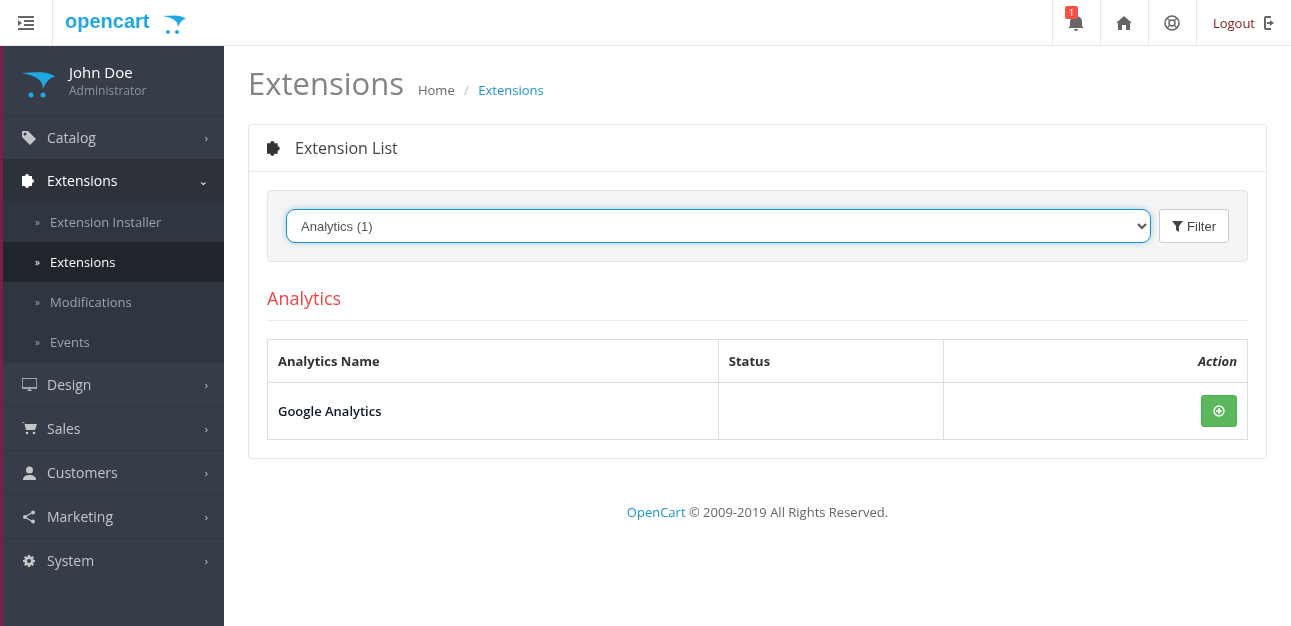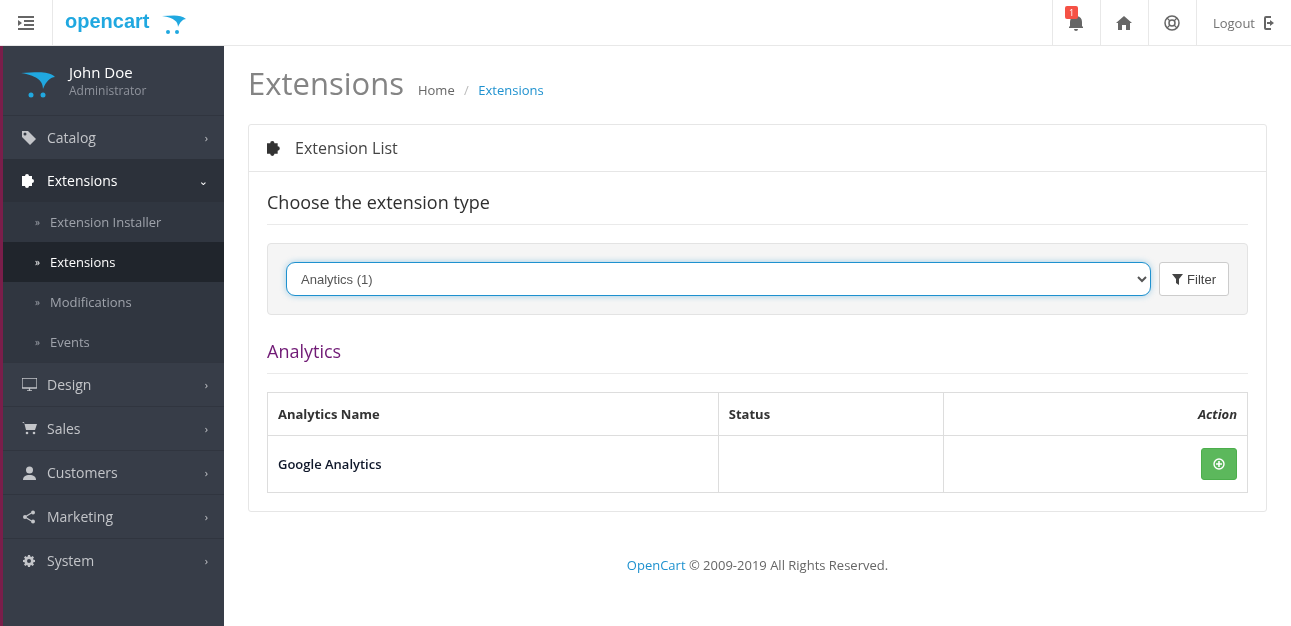--- a/index.html
+++ b/index.html
@@ -45,21 +45,21 @@
   cursor: pointer;
   color: #666;
   position: relative;
 }
 .header-logout {
   display: flex;
   align-items: center;
   padding: 0 16px;
   border-left: 1px solid #e8e8e8;
   cursor: pointer;
-  color: #737373;
+  color: #7f1d1d;
 }
 .header-logout span { margin-right: 6px; }
 .badge-alert {
   position: absolute;
   top: 6px;
   left: 12px;
   background: #f55145;
   color: #fff;
   font-size: 9px;
   line-height: 1;
@@ -214,21 +214,21 @@
   cursor: pointer;
   color: #444;
   font-size: 13px;
   display: flex;
   align-items: center;
   gap: 4px;
 }
 
 .section-title {
   font-size: 18px;
-  color: #701a75;
+  color: #ef4444;
   padding-bottom: 10px;
   border-bottom: 1px solid #eaeaea;
   margin-bottom: 18px;
 }
 
 table.ext-table {
   width: 100%;
   border-collapse: collapse;
   border: 1px solid #ddd;
 }
@@ -434,21 +434,20 @@
     <div class="panel">
       <div class="panel-heading">
         <span class="panel-heading-icon">
             <svg width="16" height="15" viewBox="0 0 15 14">
               <path fill="currentColor" d="M5 0a2 2 0 0 1 2 2H10v3a2 2 0 1 1 0 4v3H7a2 2 0 1 1-4 0H0V9a2 2 0 1 1 0-4V2h3a2 2 0 0 1 2-2z"></path>
             </svg>
           </span>
         <span>Extension List</span>
       </div>
       <div class="panel-body">
-        <div class="legend-title">Choose the extension type</div>
         <div class="filter-well">
           <select class="ext-select">
             <option>Analytics (1)</option>
           </select>
           <button class="filter-btn">
             <svg width="11" height="11" viewBox="0 0 11 11">
                 <path fill="#444" d="M0 0h11L7 5v6l-3-2V5z"></path>
               </svg>
             <span>Filter</span>
           </button>

